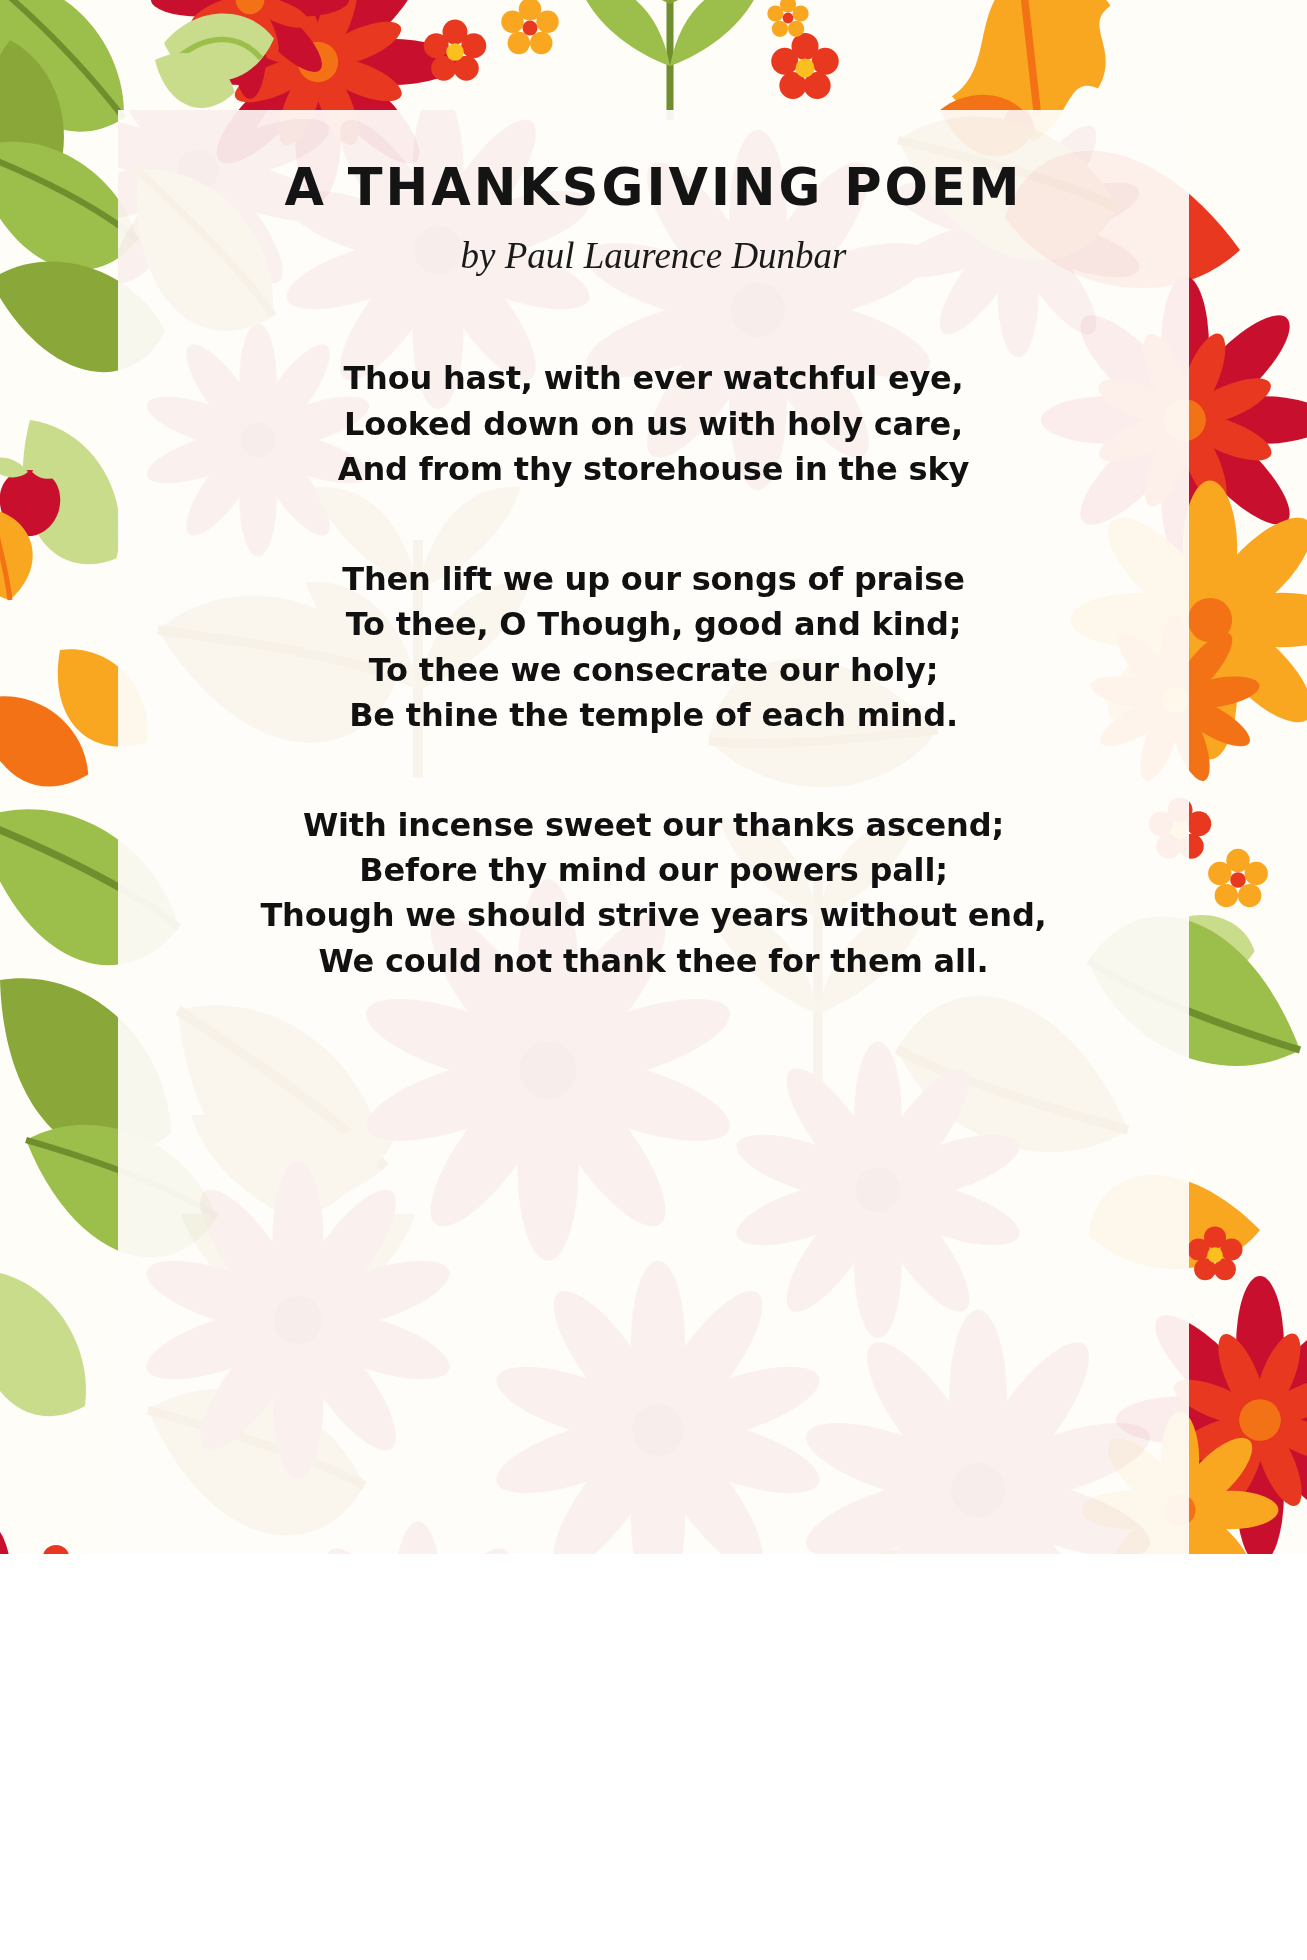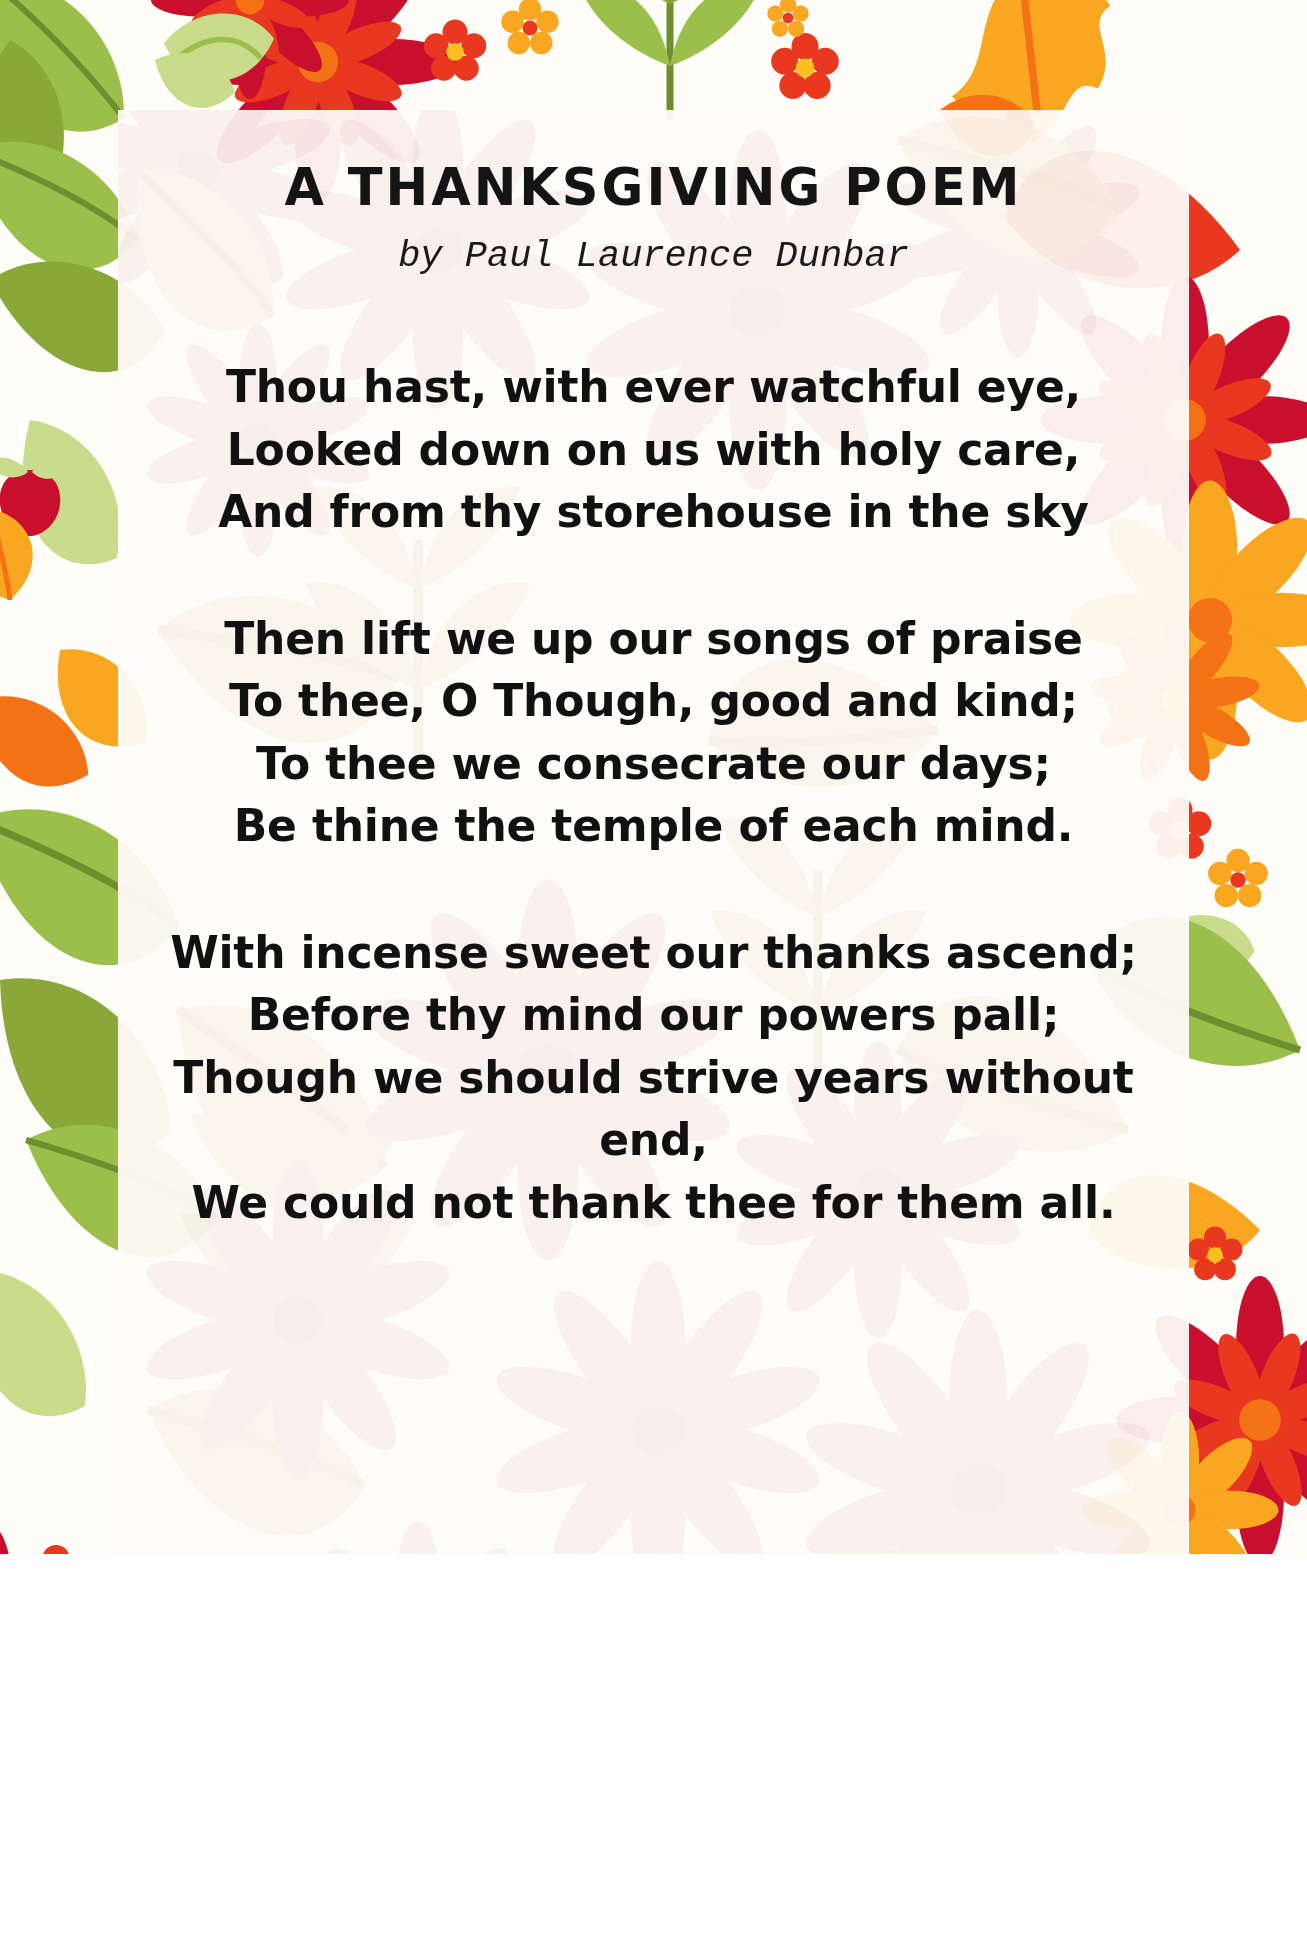--- a/index.html
+++ b/index.html
@@ -65,37 +65,37 @@
     font-weight: bold;
     font-size: 51px;
     letter-spacing: 3.0px;
     color: #141414;
     margin: 0 0 18px 0;
     line-height: 1.1;
     text-transform: uppercase;
   }
 
   .poem-byline {
-    font-family: Liberation Mono, monospace;
+    font-family: Liberation Serif, serif;
     font-style: italic;
     font-size: 37px;
     color: #1a1a1a;
     margin: 0 0 78px 0;
     line-height: 1.2;
   }
 
   .stanza {
     margin: 0 0 64px 0;
   }
   .stanza:last-child { margin-bottom: 6px; }
 
   .line {
     font-family: "DejaVu Sans", sans-serif;
     font-weight: bold;
-    font-size: 44px;
+    font-size: 32px;
     line-height: 1.42;
     color: #111111;
     letter-spacing: -0.2px;
     white-space: pre-wrap;
   }
 </style>
 </head>
 <body>
 
 <div id="poster">
@@ -515,21 +515,21 @@
 
     <div class="stanza">
       <div class="line">Thou hast, with ever watchful eye,</div>
       <div class="line">Looked down on us with holy care,</div>
       <div class="line">And from thy storehouse in the sky</div>
     </div>
 
     <div class="stanza">
       <div class="line">Then lift we up our songs of praise</div>
       <div class="line">To thee, O Though, good and kind;</div>
-      <div class="line">To thee we consecrate our days;</div>
+      <div class="line">To thee we consecrate our holy;</div>
       <div class="line">Be thine the temple of each mind.</div>
     </div>
 
     <div class="stanza">
       <div class="line">With incense sweet our thanks ascend;</div>
       <div class="line">Before thy mind our powers pall;</div>
       <div class="line">Though we should strive years without end,</div>
       <div class="line">We could not thank thee for them all.</div>
     </div>
   </div>

